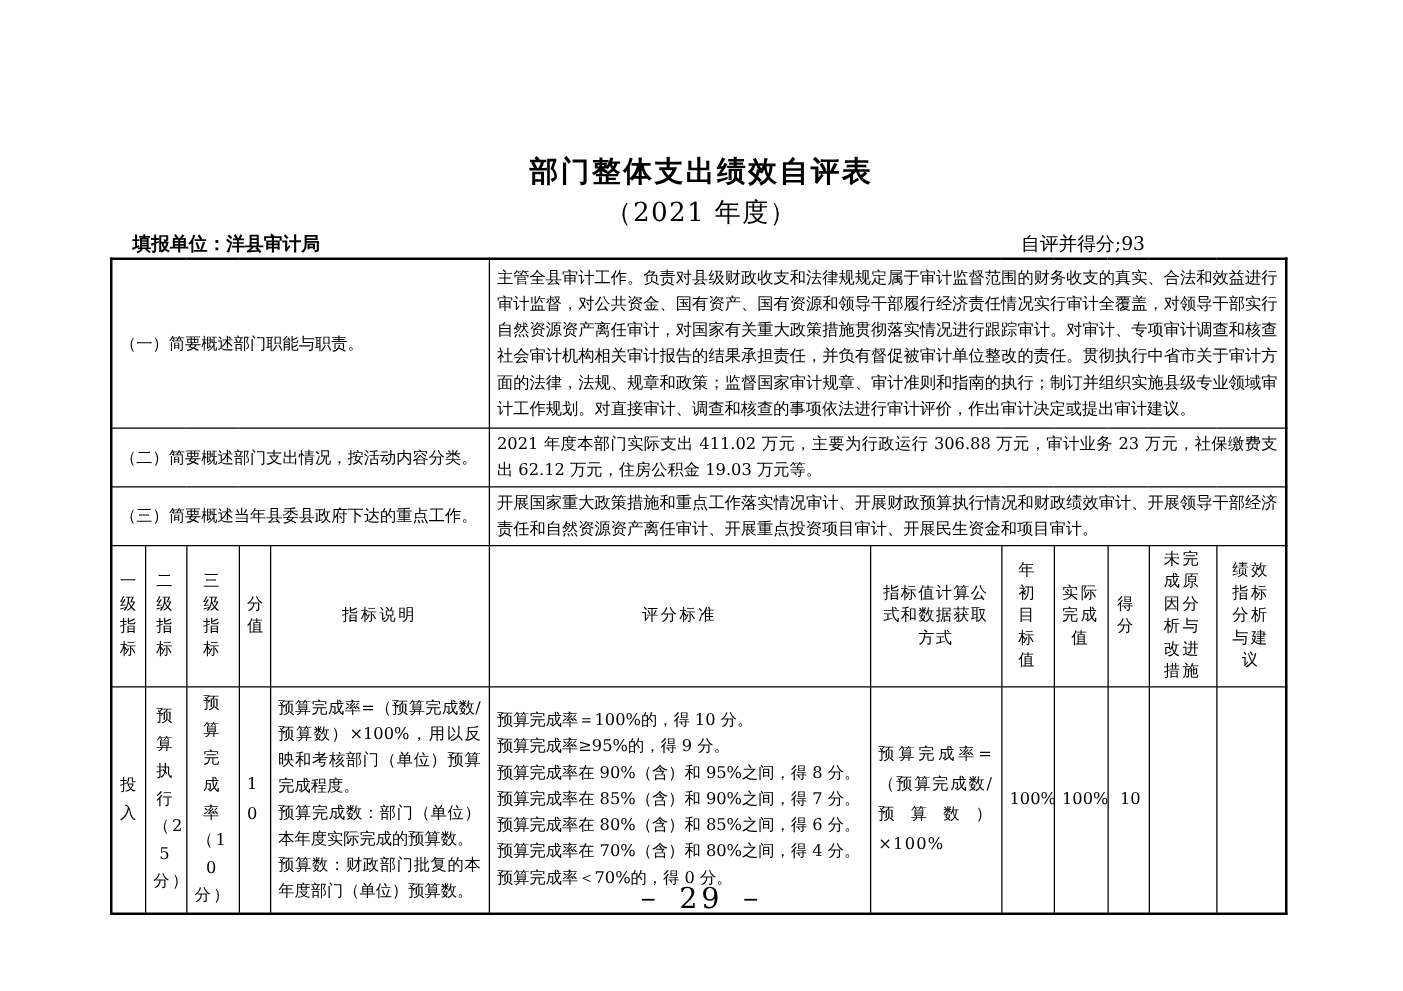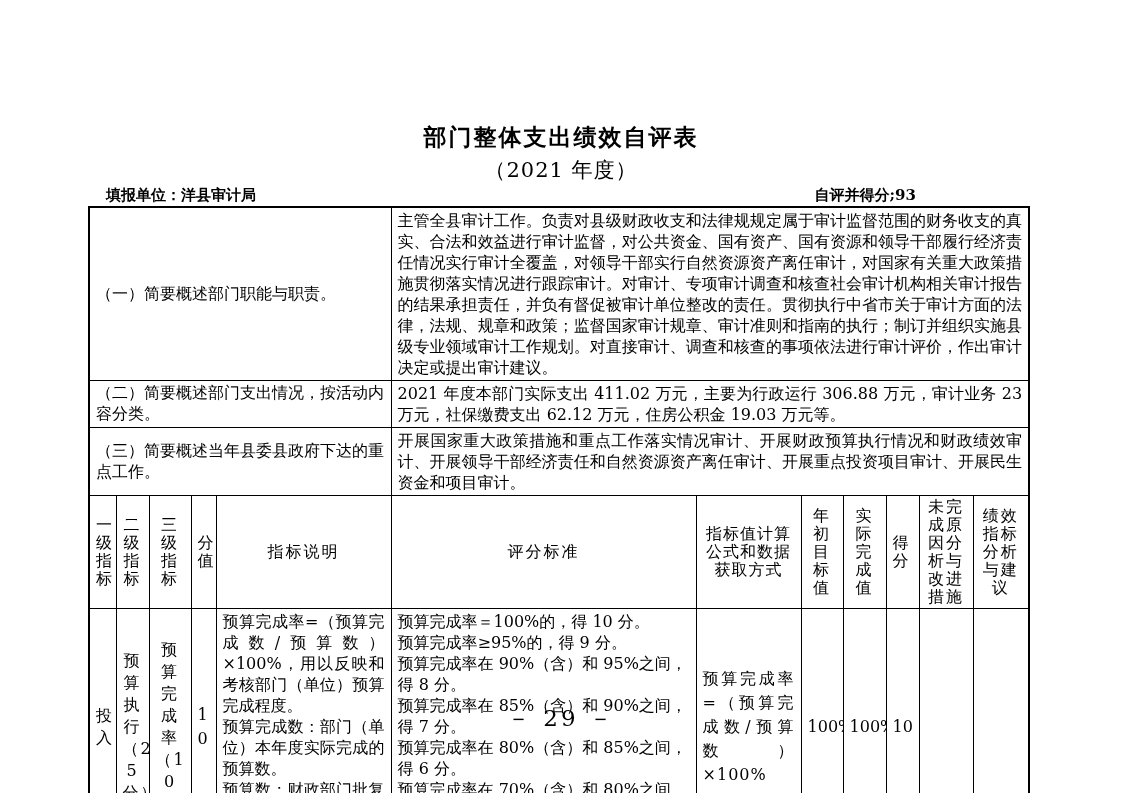--- a/index.html
+++ b/index.html
@@ -18,30 +18,30 @@
   .title2 {
     position:absolute; top:156px; left:0; width:100%;
     text-align:center; font-size:21px; font-weight:normal; letter-spacing:1px;
   }
   .meta {
     position:absolute; top:186px; left:88px; width:940px;
     display:flex; justify-content:space-between; align-items:flex-end;
     font-size:15px;
   }
   .meta-left { font-weight:bold; padding-left:6px;margin-left:12px; }
-  .meta-right { font-weight:bold; padding-right:112px;margin-left:20px; }
+  .meta-right { font-weight:normal; padding-right:112px;margin-left:20px; }
 
   table.main {
     position:absolute; top:206px; left:88px; width:940px;
     border-collapse:collapse; table-layout:fixed;
     border:2px solid #000;
   }
   table.main td, table.main th {
     border:1px solid #000;
-    font-size:16px; font-weight:normal;
+    font-size:13px; font-weight:normal;
     padding:2px 6px;
     overflow:hidden;
     vertical-align:middle;
   }
   tr.r-sum1 { height:135px; }
   tr.r-sum2 { height:47px; }
   tr.r-sum3 { height:47px; }
   tr.r-head { height:75px; }
   tr.r-data { height:155px; }
 
@@ -75,21 +75,21 @@
     line-height:21px; padding:3px 5px; white-space:pre-line;
   }
   td.criteria {
     text-align:left; vertical-align:top;
     line-height:21px; padding:3px 7px; white-space:pre-line;
   }
   td.formula {
     text-align:justify; vertical-align:middle;
     line-height:24px; padding:3px 7px; letter-spacing:1px;
   }
-  td.center { text-align:left; vertical-align:middle; }
+  td.center { text-align:right; vertical-align:middle; }
   .footer {
     position:absolute; top:703px; left:0; width:100%;
     text-align:center; font-size:23px; letter-spacing:3px;
   }
 </style>
 </head>
 <body>
 
 <div class="page">
 

